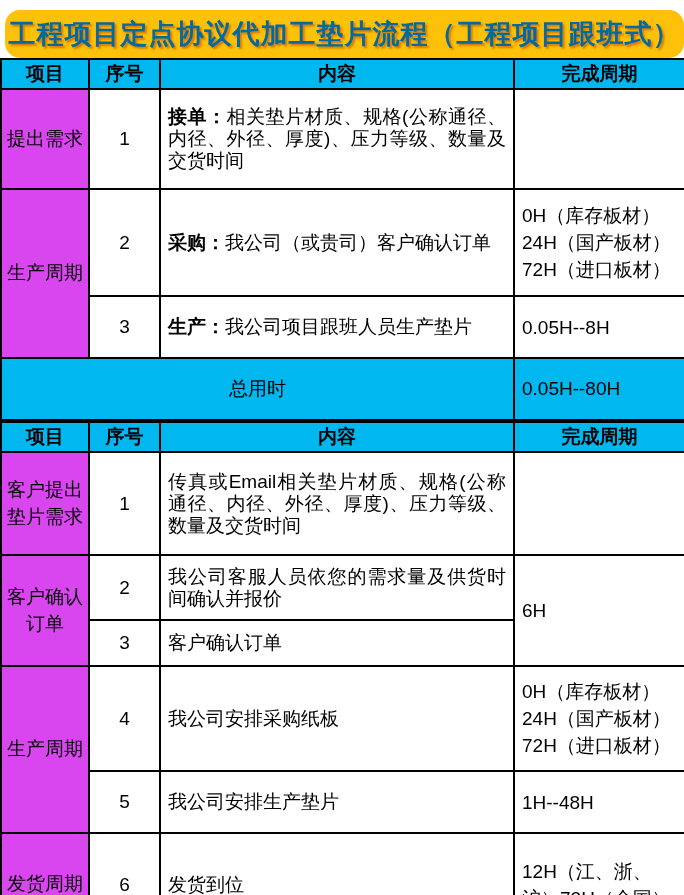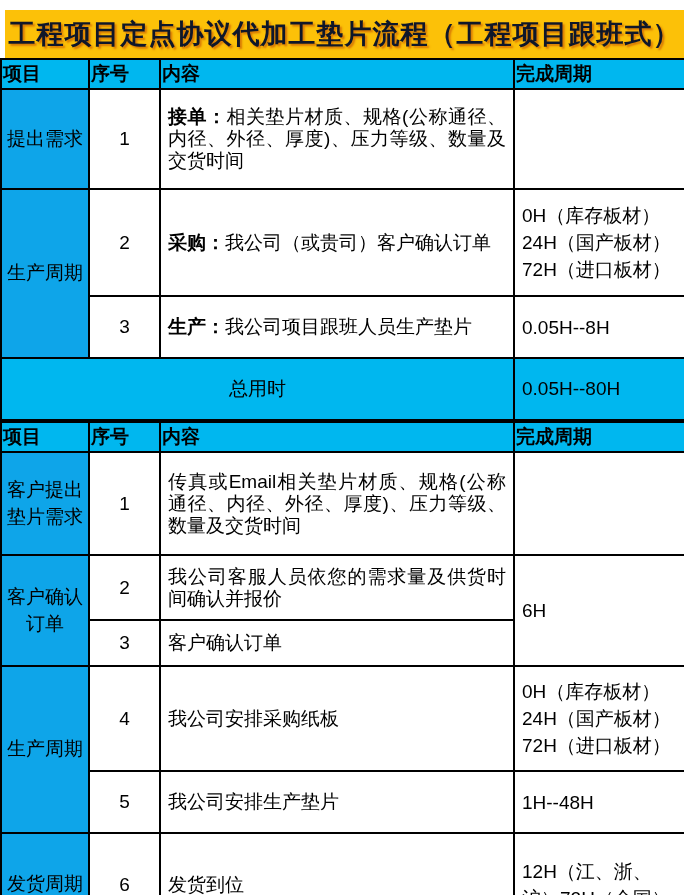--- a/index.html
+++ b/index.html
@@ -4,49 +4,51 @@
 <style>
   html,body{margin:0;padding:0;background:#ffffff;}
   body{font-family:"Liberation Sans","DejaVu Sans",sans-serif;color:#000;}
   .wrapper{width:684px;height:895px;overflow:hidden;background:#ffffff;}
 
   .title-band{
     margin-left:5px;
     height:48px;
     background:#fcc108;
     display:flex;align-items:center;justify-content:center;
-    font-size:27px;font-weight:bold;color:#0f172a;
+    font-size:27px;font-weight:bold;color:#0369a1;
     letter-spacing:1px;
     text-shadow:2px 2px 2px rgba(185,60,0,0.55);
+    border-radius:15px;
   }
   .first-title{margin-top:10px;}
   .second-title{margin-top:46px;}
 
   table.flow{
     width:684px;border-collapse:collapse;table-layout:fixed;
   }
   table.flow td{
     border:2px solid #000;
     font-size:19px;
     vertical-align:middle;
     overflow:hidden;
   }
   col.c1{width:88px;}
   col.c2{width:71px;}
   col.c3{width:354px;}
   col.c4{width:171px;}
 
   td.hdr{
     background:#00b7ef;
+    text-align:center;
     font-weight:bold;
     height:23px;
     font-size:19px;
   }
   td.project{
-    background:#0ea5e9;
+    background:#d946ef;
     text-align:center;
     padding:0 2px;
     line-height:1.4;
   }
   td.seq{text-align:center;}
   td.content{
     padding:2px 7px;
     line-height:22px;
     text-align:justify;
   }

